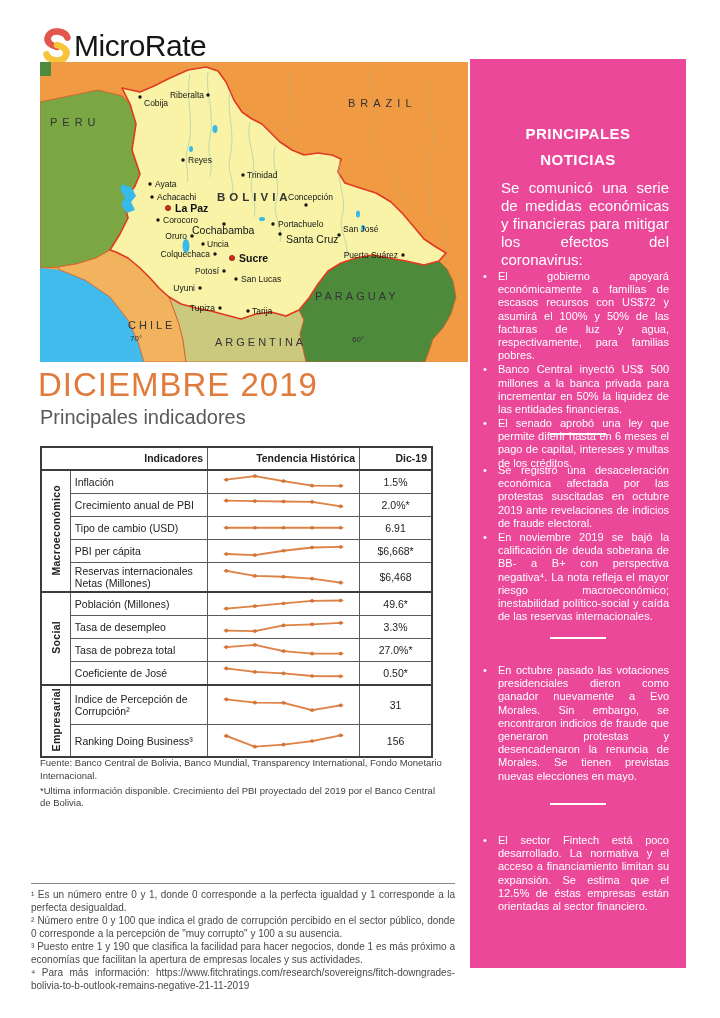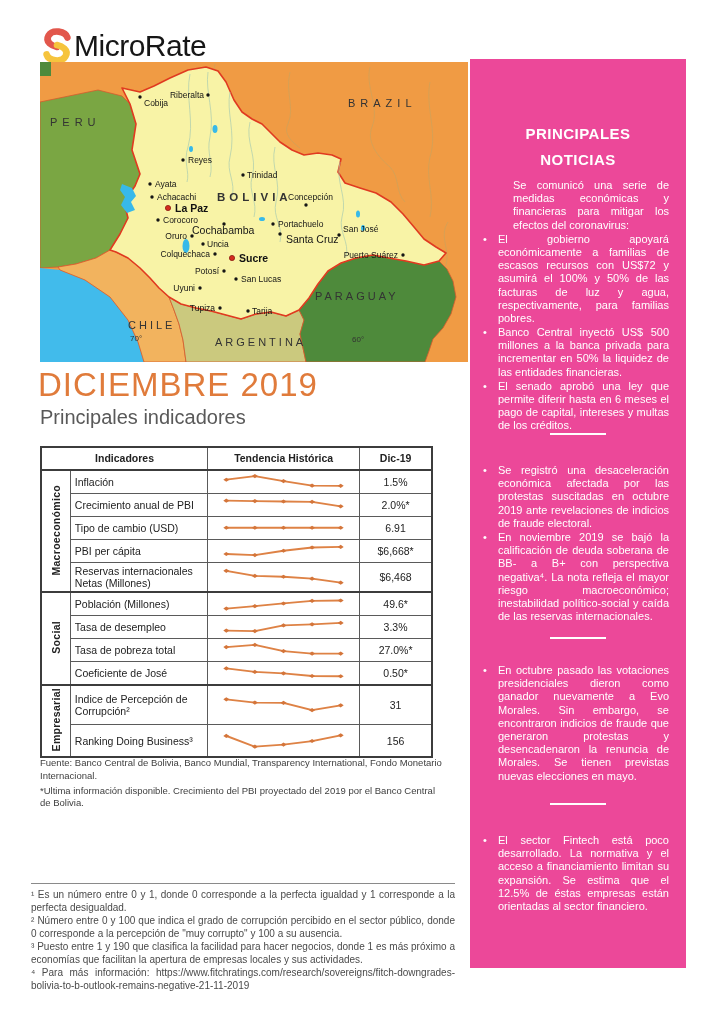--- a/index.html
+++ b/index.html
@@ -14,40 +14,40 @@
   .map-wrap{position:absolute;left:40px;top:62px;width:428px;height:300px;}
   .map-wrap svg{display:block;width:428px;height:300px;}
 
   
   .title{position:absolute;left:38px;top:366px;font-size:33px;font-weight:400;color:#e07b3b;letter-spacing:1px;}
   .subtitle{position:absolute;left:40px;top:406px;font-size:20px;font-weight:400;color:#595959;}
 
   
   table.ind{position:absolute;left:40px;top:446px;width:393px;border-collapse:collapse;border:2px solid #3c3c3c;table-layout:fixed;font-size:10.5px;color:#222;}
   table.ind th,table.ind td{border:1px solid #5a5a5a;padding:2px 4px;line-height:1.15;}
-  table.ind thead th{border-bottom:2px solid #3c3c3c;font-weight:bold;text-align:center;height:17px;font-size:10.5px;margin-left:35px;}
+  table.ind thead th{border-bottom:2px solid #3c3c3c;font-weight:bold;text-align:right;height:17px;font-size:10.5px;margin-left:35px;}
   tr.group-start td{border-top:2px solid #3c3c3c;}
   td.cat{width:28px;text-align:center;vertical-align:middle;padding:0;}
   td.cat .cat-text{writing-mode:vertical-rl;transform:rotate(180deg);font-weight:bold;font-size:10.5px;letter-spacing:0.3px;white-space:nowrap;}
   td.ind-name{width:127px;text-align:left;height:17px;}
   td.spark-cell{width:141px;padding:1px 2px;vertical-align:middle;}
   td.val{width:65px;text-align:center;vertical-align:middle;}
   .spark{display:block;width:100%;height:18px;}
 
   
   .source{position:absolute;left:40px;top:757px;width:402px;font-size:9.5px;color:#404040;line-height:1.35;}
   .source p{margin:0 0 2px 0;text-align:left;}
   .footnotes{position:absolute;left:31px;top:883px;width:424px;border-top:1px solid #8a8a8a;padding-top:5px;font-size:10px;color:#4a4a4a;line-height:1.25;}
   .footnotes p{margin:0 0 1px 0;text-align:justify;word-break:break-word;}
 
   
   .sidebar{position:absolute;left:470px;top:59px;width:216px;height:909px;background:#ec4899;color:#fff;}
   .sb-title{position:absolute;top:62px;left:0;width:100%;text-align:center;font-size:15px;font-weight:bold;line-height:1.75;letter-spacing:0.5px;}
   .sb-sec{position:absolute;left:0;width:100%;box-sizing:border-box;padding:0 17px 0 13px;}
-  .sb-intro{margin:0 0 0 30px;font-size:11px;line-height:1.2;text-align:justify;}
+  .sb-intro{margin:0 0 0 18px;font-size:15px;line-height:1.2;text-align:justify;}
   .sb-bullet{display:flex;align-items:flex-start;margin-top:1px;}
   .sb-marker{flex:0 0 15px;font-size:11px;line-height:1.2;}
   .sb-text{flex:1;font-size:11px;line-height:1.2;text-align:justify;}
   .sb-div{position:absolute;left:80px;width:56px;border-top:2px solid #fff;}
 </style>
 </head>
 <body>
 
 <div class="page">
 

